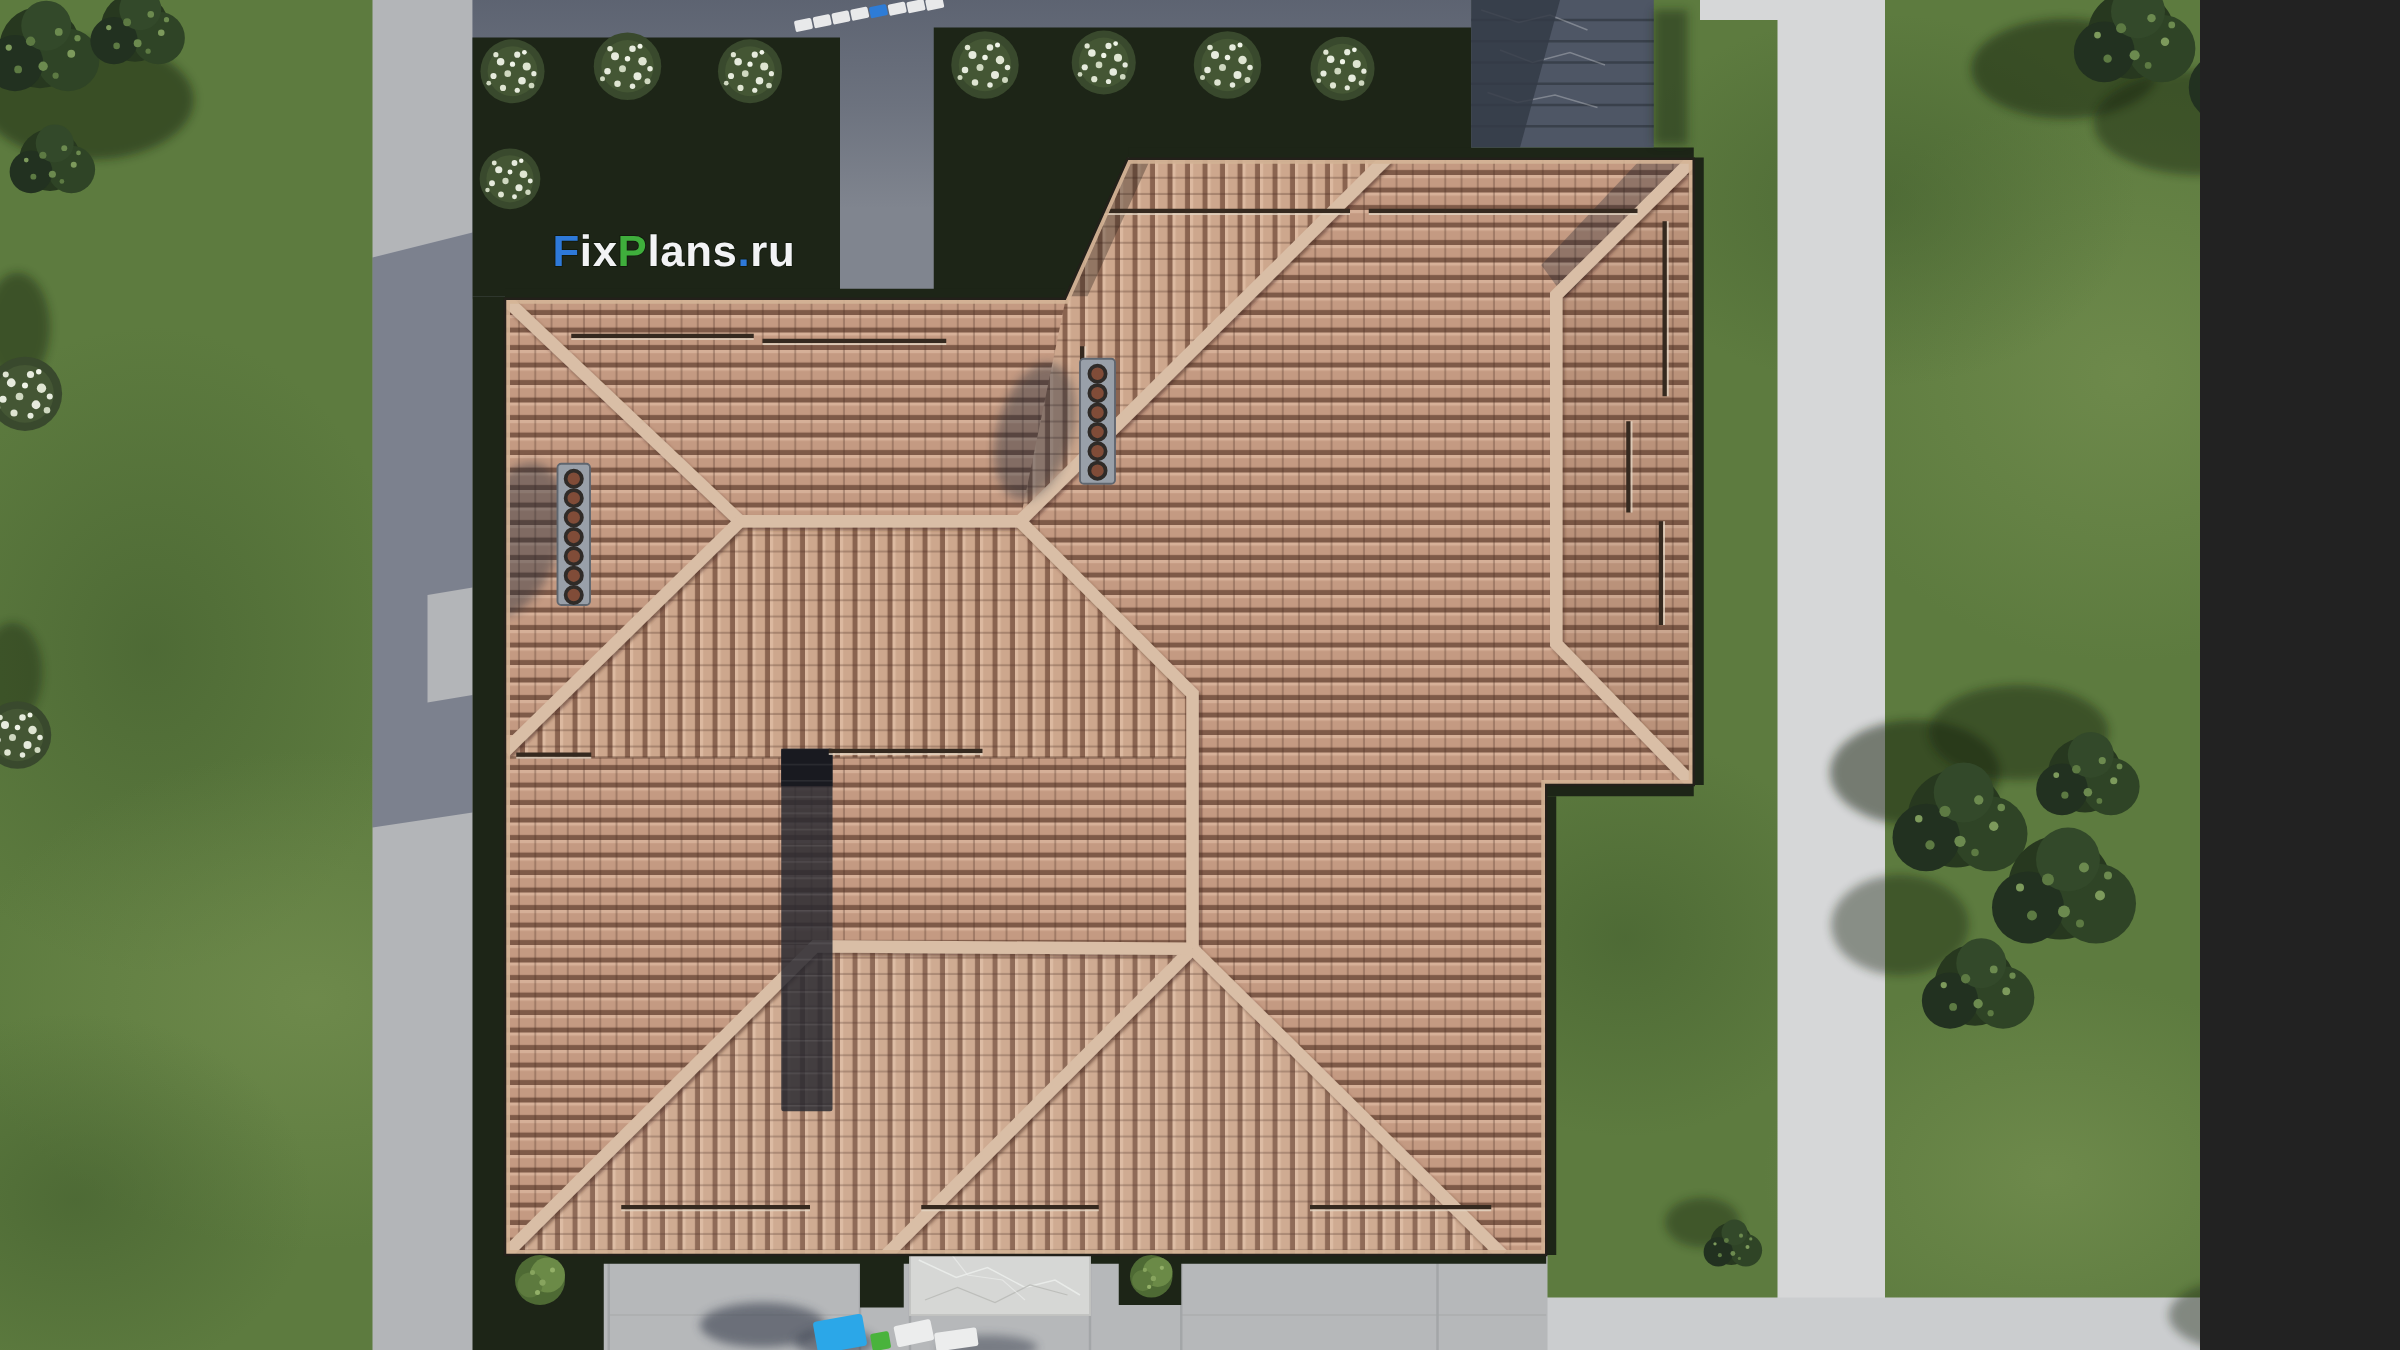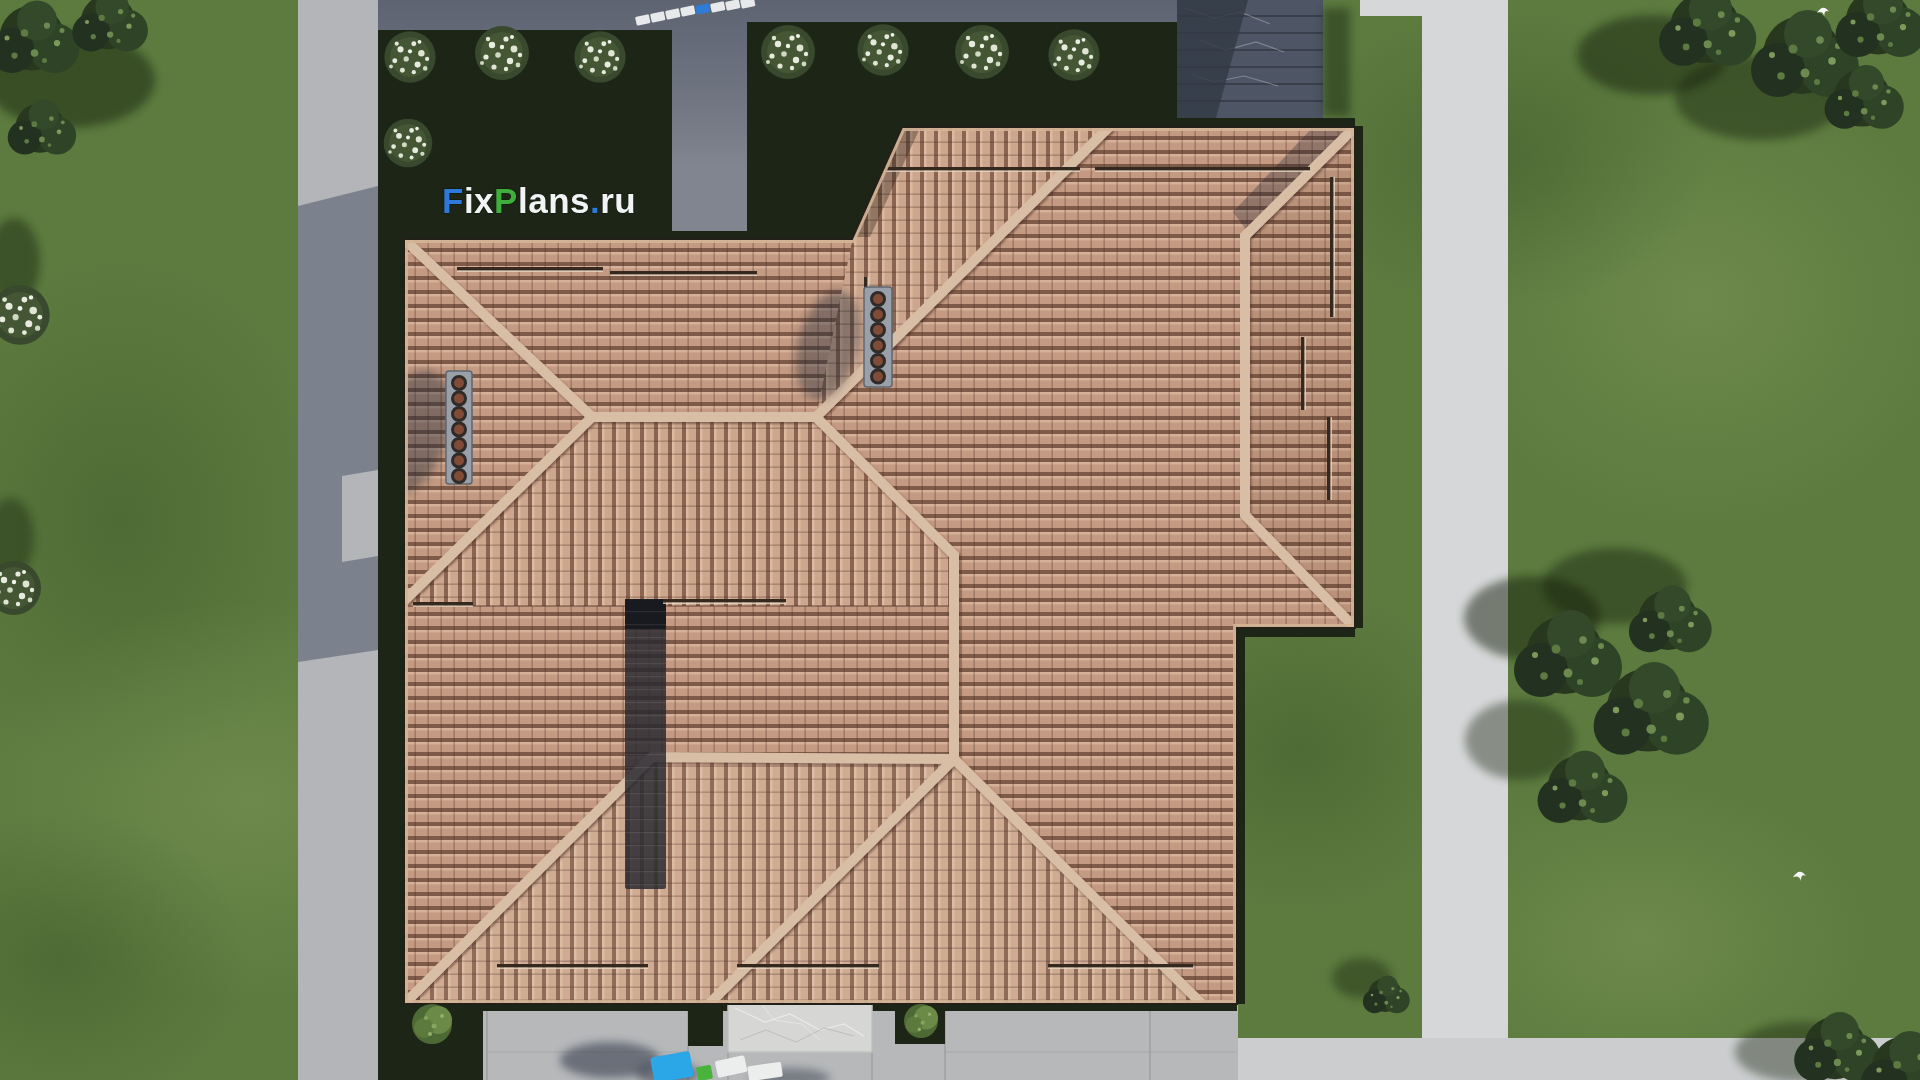--- a/index.html
+++ b/index.html
@@ -1,16 +1,16 @@
 <!DOCTYPE html>
 <html><head>
 <meta charset="utf-8">
 <style>
   html,body{margin:0;padding:0;background:#222;}
-  #stage{position:relative;width:1920px;height:1080px;overflow:hidden;font-family:"Liberation Sans",sans-serif;}
+  #stage{position:relative;width:1760px;height:1080px;overflow:hidden;font-family:"Liberation Sans",sans-serif;}
   svg{display:block}
 </style>
 </head>
 <body>
 
 <div id="stage">
 <svg width="1920" height="1080" viewBox="0 0 1920 1080">
   <defs>
     <pattern id="tileRows" width="13" height="14" patternUnits="userSpaceOnUse">
       <rect width="13" height="14" fill="#c49a82"></rect>

